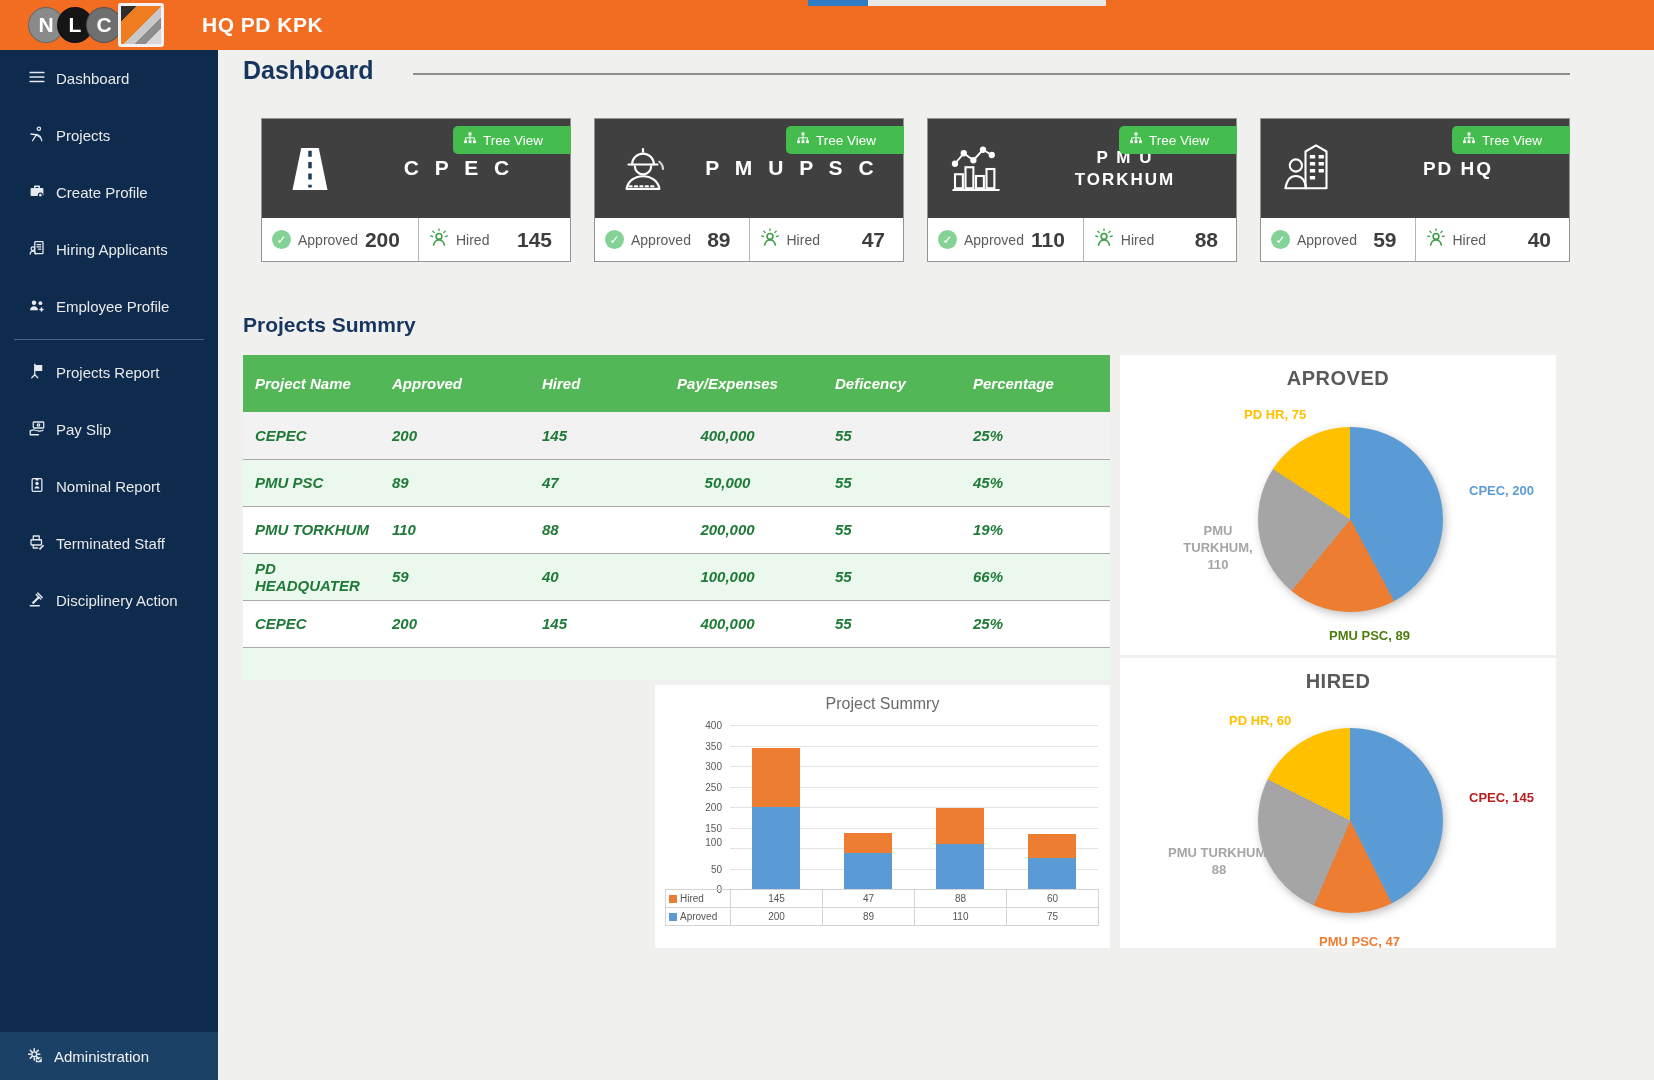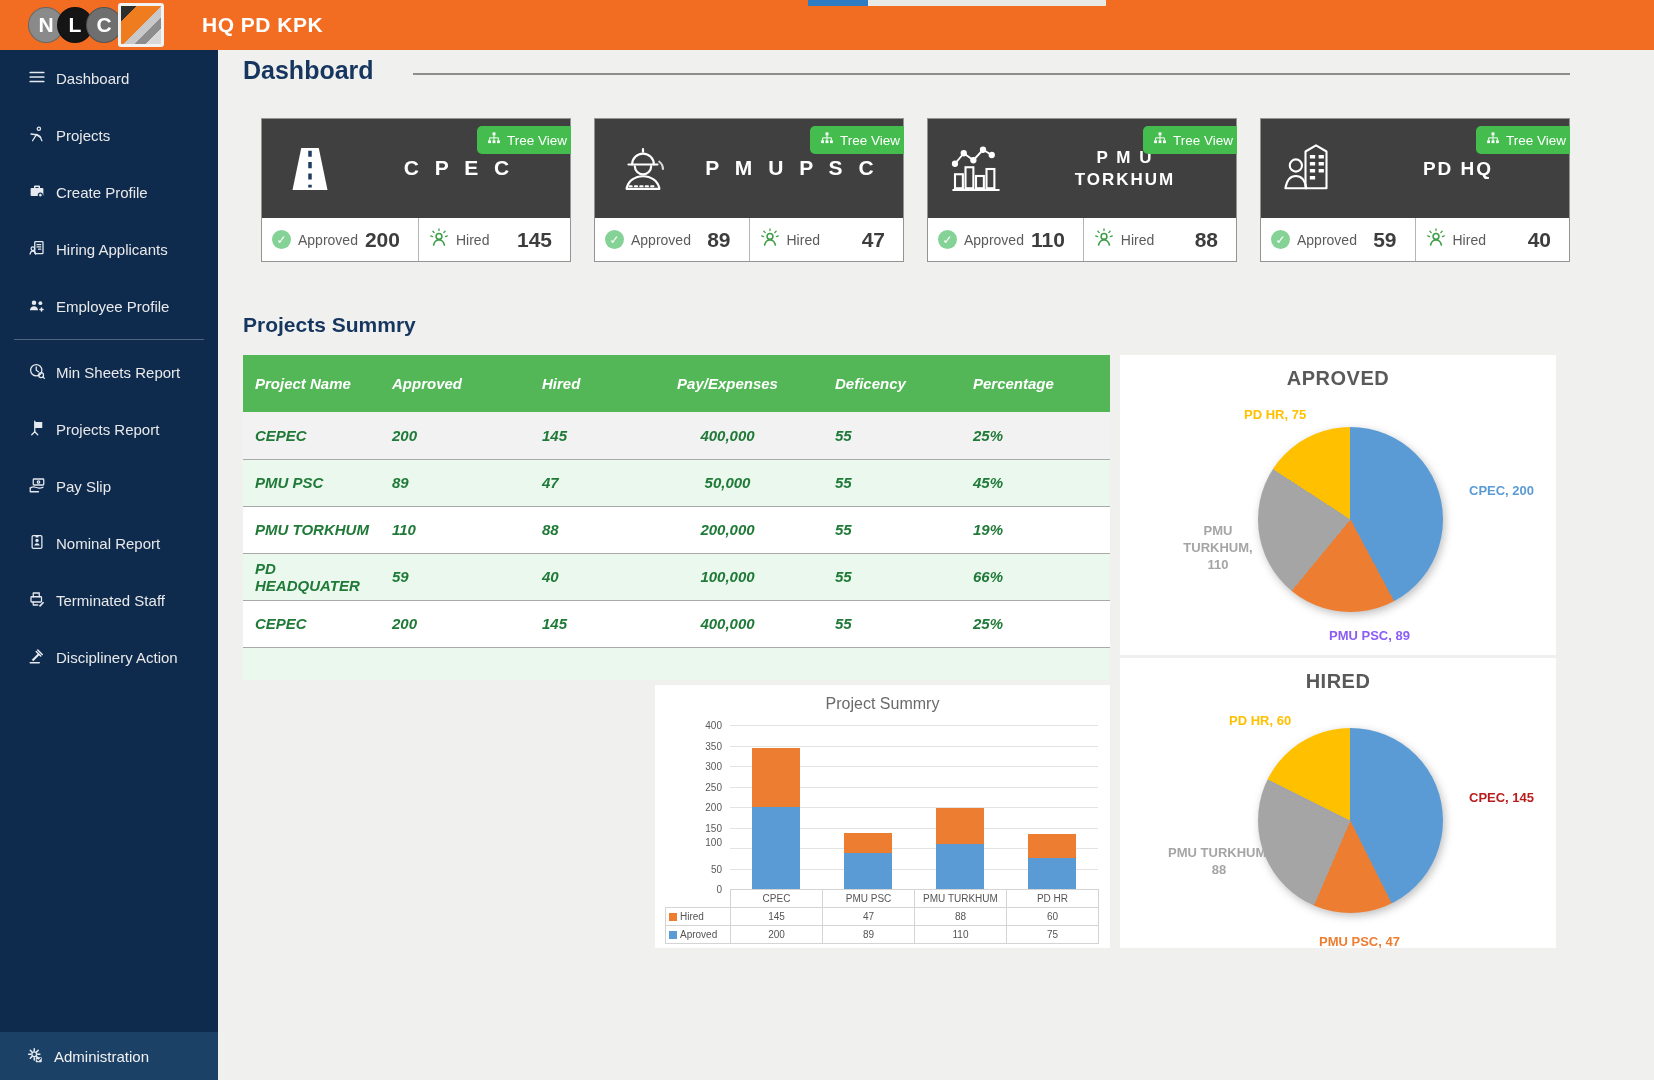--- a/index.html
+++ b/index.html
@@ -33,21 +33,21 @@
   .title-rule { position:absolute; left:170px; top:17px; width:1157px; height:2px; background:#8d8d8d; }
 
   
   .cards-row { position:absolute; left:43px; top:68px; display:flex; gap:23px; }
   .card { position:relative; width:310px; height:144px; background:#fff; border:1px solid #949494; }
   .card-top { height:99px; background:#404040; display:flex; align-items:center; }
   .card-icon { width:96px; display:flex; justify-content:center; align-items:center; }
   .card-title { flex:1; text-align:center; color:#fff; font-weight:bold; font-size:21px; letter-spacing:5px; white-space:pre-line; line-height:1.25; padding-right:10px; }
   .card.style-2 .card-title { font-size:17px; letter-spacing:2px; }
   .card.style-3 .card-title { font-size:19px; letter-spacing:2px; }
-  .tree-btn { position:absolute; top:7px; right:-1px; background:#44BD4E; color:#fff; font-size:13.5px; display:flex; gap:6px; align-items:center; padding:6px 4px 6px 10px; border:none; border-radius:5px 0 0 5px; cursor:pointer; font-family:inherit; }
+  .tree-btn { position:absolute; top:7px; right:-1px; background:#44BD4E; color:#fff; font-size:13.5px; display:flex; gap:6px; align-items:center; padding:6px 28px 6px 10px; border:none; border-radius:5px 0 0 5px; cursor:pointer; font-family:inherit; }
   .card-stats { height:43px; display:flex; align-items:stretch; background:#fff; }
   .stat { display:flex; align-items:center; flex:1; padding:0 10px; gap:7px; }
   .stat + .stat { border-left:1px solid #b5b5b5; }
   .stat-label { font-size:14px; color:#5b5b5b; }
   .stat-value { font-size:21px; font-weight:bold; color:#3d3d3d; margin-left:auto; margin-right:8px; }
   .chk { width:19px; height:19px; border-radius:50%; background:#85D297; color:#fff; font-size:12px; display:flex; align-items:center; justify-content:center; }
 
   
   .section-heading { position:absolute; left:25px; top:263px; font-size:21px; font-weight:bold; color:#16365F; }
   .ptable-wrap { position:absolute; left:25px; top:305px; width:867px; }
@@ -135,29 +135,20 @@
       <div class="side-item">
         <span><svg width="18" height="18" viewBox="0 0 24 24" fill="none" stroke="#E6E9EE" stroke-width="1.7" stroke-linecap="round" stroke-linejoin="round">
             <circle cx="8" cy="9" r="3" fill="#E6E9EE" stroke="none"></circle>
             <path d="M2.5 19c.5-3.5 2.7-5.5 5.5-5.5s5 2 5.5 5.5z" fill="#E6E9EE" stroke="none"></path>
             <circle cx="16.5" cy="9.5" r="2.5" fill="#E6E9EE" stroke="none"></circle>
             <path d="M18 16v4M16 18h4" stroke-width="2"></path>
           </svg></span>
         <span>Employee Profile</span>
       </div>
       <div class="side-divider"></div>
-      <div class="side-item">
-        <span><svg width="18" height="18" viewBox="0 0 24 24" fill="none" stroke="#E6E9EE" stroke-width="1.7" stroke-linecap="round" stroke-linejoin="round">
-            <circle cx="11" cy="11" r="7.5"></circle>
-            <path d="M11 6.5V11l3 2"></path>
-            <circle cx="17.5" cy="17.5" r="3.2"></circle>
-            <path d="M20 20l1.8 1.8"></path>
-          </svg></span>
-        <span>Min Sheets Report</span>
-      </div>
       <div class="side-item">
         <span><svg width="18" height="18" viewBox="0 0 24 24" fill="none" stroke="#E6E9EE" stroke-width="1.7" stroke-linecap="round" stroke-linejoin="round">
             <path d="M9 3v14"></path>
             <rect x="9" y="4" width="10" height="8" fill="#E6E9EE" stroke="none"></rect>
             <path d="M5 21l4-4 4 4"></path>
           </svg></span>
         <span>Projects Report</span>
       </div>
       <div class="side-item">
         <span><svg width="18" height="18" viewBox="0 0 24 24" fill="none" stroke="#E6E9EE" stroke-width="1.7" stroke-linecap="round" stroke-linejoin="round">
@@ -454,21 +445,21 @@
           </tr>
         </tbody>
     </table>
     <div class="table-strip"></div>
   </div>
 
   <section class="pie-card" id="pie-card-0">
     <div class="pie-title">APROVED</div>
     <div class="pie" id="pie-0" style="background: conic-gradient(rgb(91, 155, 213) 0deg, rgb(91, 155, 213) 151.9deg, rgb(237, 125, 49) 151.9deg, rgb(237, 125, 49) 219.49deg, rgb(165, 165, 165) 219.49deg, rgb(165, 165, 165) 303.04deg, rgb(255, 192, 0) 303.04deg, rgb(255, 192, 0) 360deg); left: 138px; top: 72px;"></div>
   <div class="pie-label" style="left: 330px; top: 128px; color: rgb(91, 155, 213);">CPEC, 200</div>
-      <div class="pie-label" style="left: 190px; top: 273px; color: #8b5cf6;">PMU PSC, 89</div>
+      <div class="pie-label" style="left: 190px; top: 273px; color: #4d7c0f;">PMU PSC, 89</div>
       <div class="pie-label wrap" style="left: 38px; top: 168px; width: 82px; color: rgb(165, 165, 165);">PMU TURKHUM, 110</div>
       <div class="pie-label" style="left: 105px; top: 52px; color: rgb(255, 192, 0);">PD HR, 75</div>
     </section>
 
   <section class="pie-card" id="pie-card-1">
     <div class="pie-title">HIRED</div>
     <div class="pie" id="pie-1" style="background: conic-gradient(rgb(91, 155, 213) 0deg, rgb(91, 155, 213) 153.53deg, rgb(237, 125, 49) 153.53deg, rgb(237, 125, 49) 203.29deg, rgb(165, 165, 165) 203.29deg, rgb(165, 165, 165) 296.47deg, rgb(255, 192, 0) 296.47deg, rgb(255, 192, 0) 360deg); left: 138px; top: 70px;"></div>
   <div class="pie-label" style="left: 330px; top: 132px; color: #b91c1c;">CPEC, 145</div>
       <div class="pie-label" style="left: 180px; top: 276px; color: rgb(237, 125, 49);">PMU PSC, 47</div>
       <div class="pie-label wrap" style="left: 28px; top: 187px; width: 104px; color: rgb(165, 165, 165);">PMU TURKHUM, 88</div>
@@ -508,27 +499,20 @@
     <table id="bar-table">
       <colgroup>
           <col style="width:65px">
           <col style="width:92px">
           <col style="width:92px">
           <col style="width:92px">
           <col style="width:92px">
         </colgroup>
       <tbody id="bar-table-body">
           <tr>
-            <td class="no-border"></td>
-            <td>CPEC</td>
-            <td>PMU PSC</td>
-            <td>PMU TURKHUM</td>
-            <td>PD HR</td>
-          </tr>
-          <tr>
             <td class="legend"><span class="swatch" style="background:#ED7D31"></span><span>Hired</span></td>
             <td>145</td>
             <td>47</td>
             <td>88</td>
             <td>60</td>
           </tr>
           <tr>
             <td class="legend"><span class="swatch" style="background:#5B9BD5"></span><span>Aproved</span></td>
             <td>200</td>
             <td>89</td>

